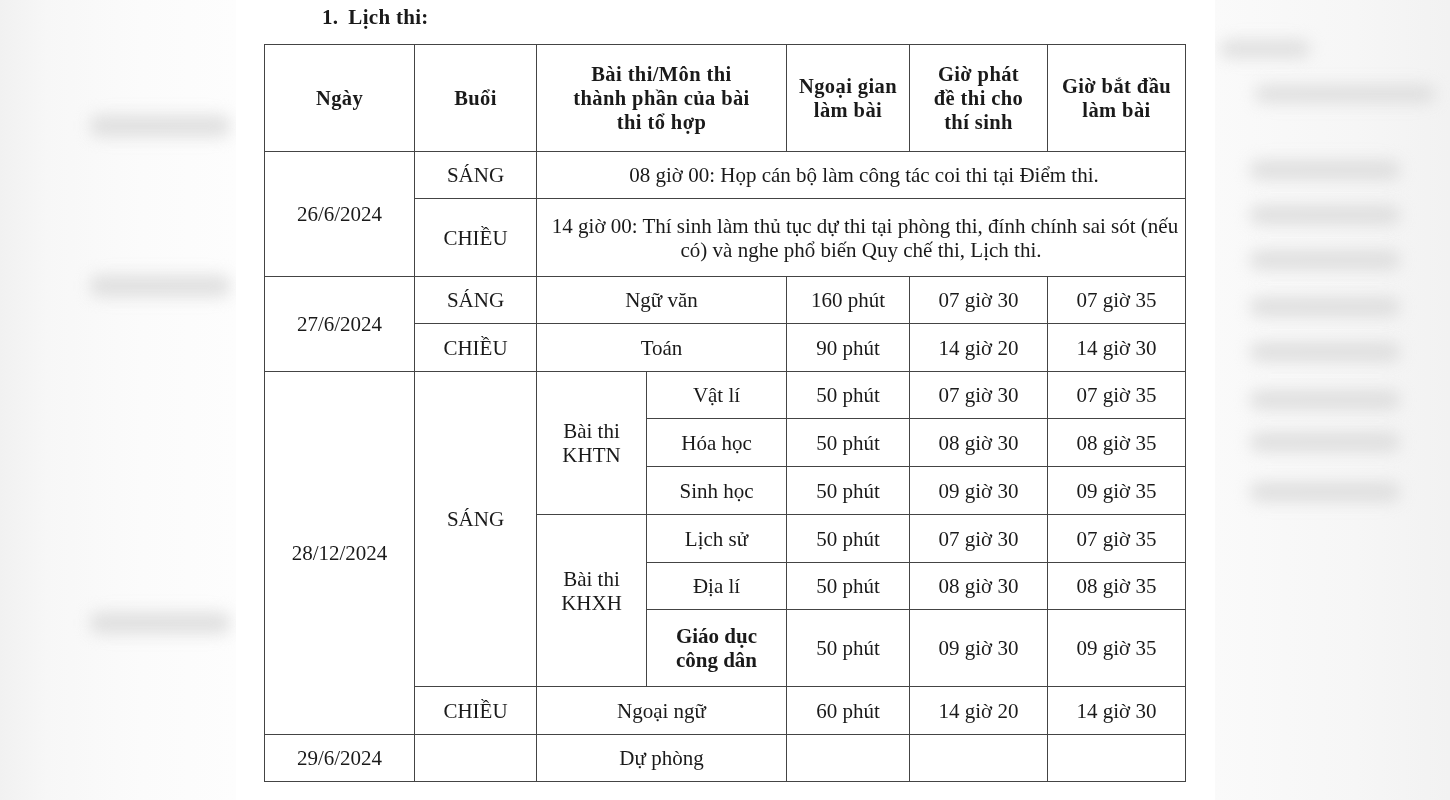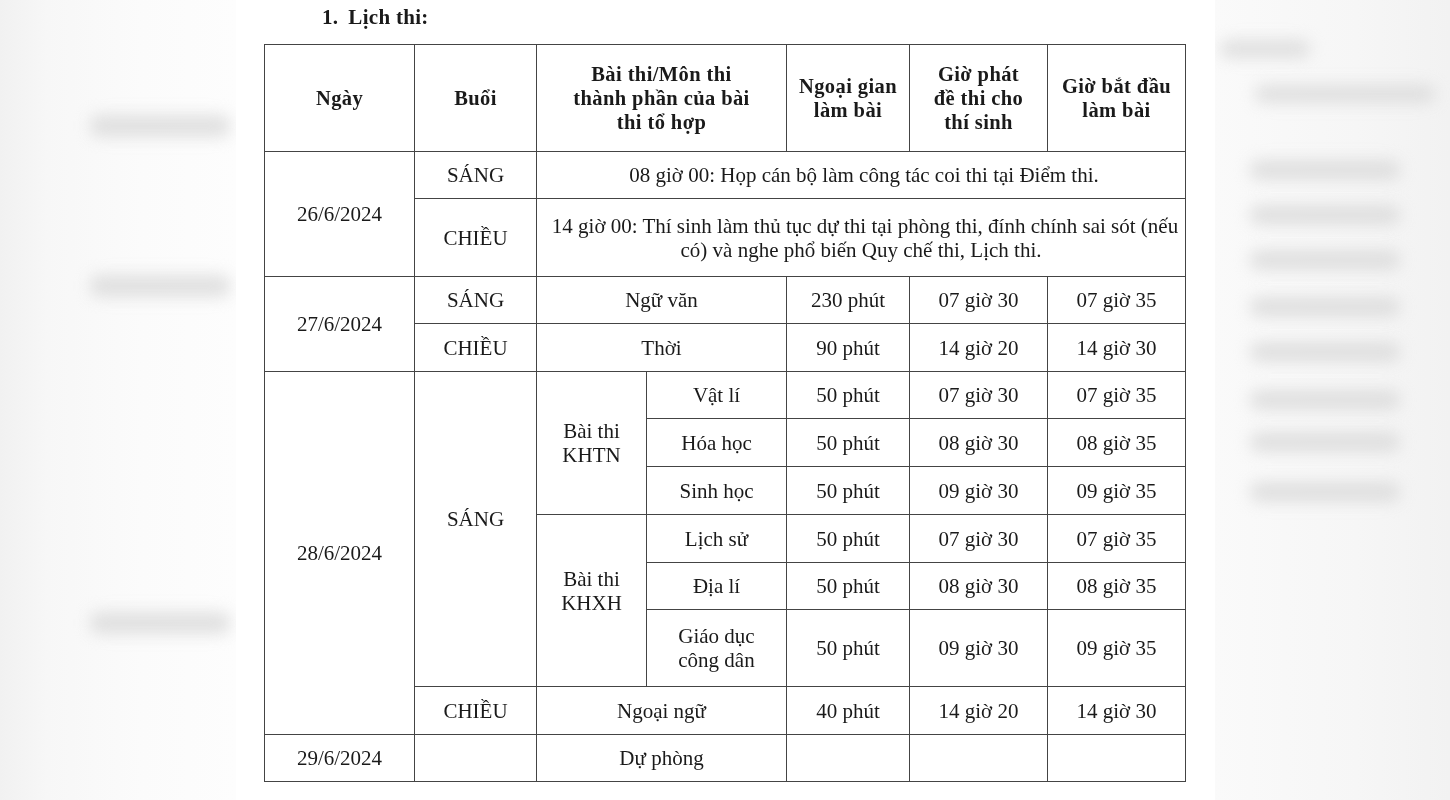--- a/index.html
+++ b/index.html
@@ -71,34 +71,34 @@
   </tr>
   <tr style="height:78px">
     <td>CHIỀU</td>
     <td colspan="5" class="note2" style="text-indent:8px;">14 giờ 00: Thí sinh làm thủ tục dự thi tại phòng thi, đính chính sai sót (nếu có) và nghe phổ biến Quy chế thi, Lịch thi.</td>
   </tr>
 
   <tr style="height:47px">
     <td rowspan="2">27/6/2024</td>
     <td>SÁNG</td>
     <td colspan="2">Ngữ văn</td>
-    <td>230 phút</td>
+    <td>160 phút</td>
     <td class="b">07 giờ 30</td>
     <td class="b">07 giờ 35</td>
   </tr>
   <tr style="height:48px">
     <td>CHIỀU</td>
-    <td colspan="2">Thời</td>
+    <td colspan="2">Toán</td>
     <td>90 phút</td>
     <td class="b">14 giờ 20</td>
     <td class="b">14 giờ 30</td>
   </tr>
 
   <tr style="height:47px">
-    <td rowspan="7">28/6/2024</td>
+    <td rowspan="7">28/12/2024</td>
     <td rowspan="6" style="padding-bottom:20px;">SÁNG</td>
     <td rowspan="3" style="padding:0 6px;">Bài thi KHTN</td>
     <td>Vật lí</td>
     <td>50 phút</td>
     <td class="b">07 giờ 30</td>
     <td class="b">07 giờ 35</td>
   </tr>
   <tr style="height:48px">
     <td>Hóa học</td>
     <td>50 phút</td>
@@ -119,30 +119,30 @@
     <td class="b">07 giờ 30</td>
     <td class="b">07 giờ 35</td>
   </tr>
   <tr style="height:47px">
     <td>Địa lí</td>
     <td>50 phút</td>
     <td class="b">08 giờ 30</td>
     <td class="b">08 giờ 35</td>
   </tr>
   <tr style="height:77px">
-    <td style="padding:0 18px;">Giáo dục công dân</td>
+    <td style="padding:0 18px;font-weight:bold;">Giáo dục công dân</td>
     <td>50 phút</td>
     <td class="b">09 giờ 30</td>
     <td class="b">09 giờ 35</td>
   </tr>
 
   <tr style="height:48px">
     <td>CHIỀU</td>
     <td colspan="2">Ngoại ngữ</td>
-    <td>40 phút</td>
+    <td>60 phút</td>
     <td class="b">14 giờ 20</td>
     <td class="b">14 giờ 30</td>
   </tr>
 
   <tr style="height:47px">
     <td>29/6/2024</td>
     <td></td>
     <td colspan="2">Dự phòng</td>
     <td></td>
     <td></td>

